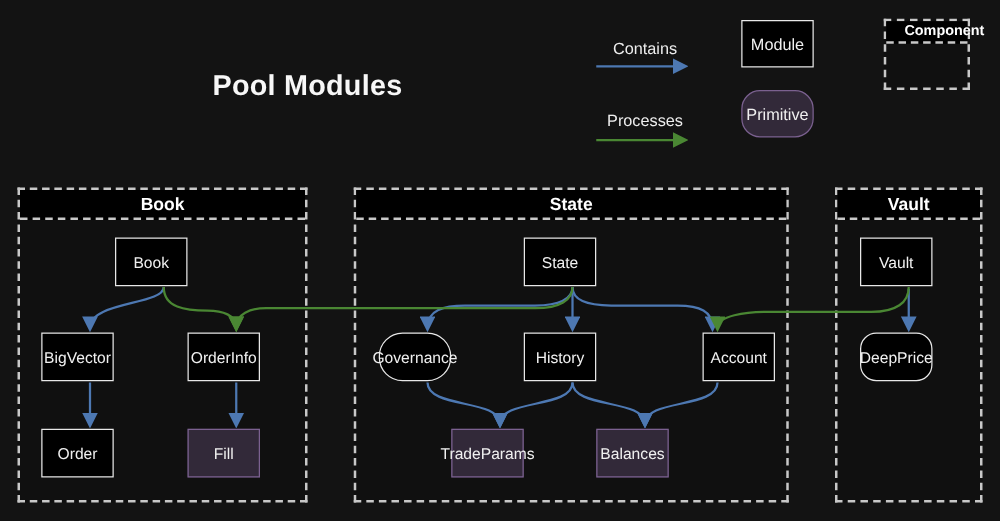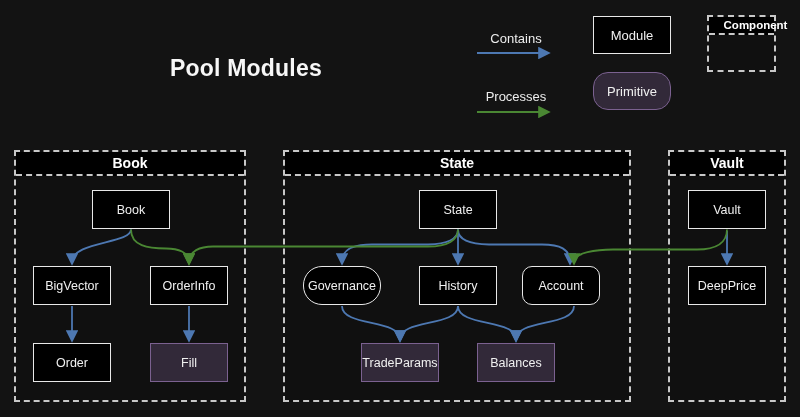--- a/index.html
+++ b/index.html
@@ -28,39 +28,39 @@
   #c-book{left:14px;width:232px;}
   #c-state{left:283px;width:348px;}
   #c-vault{left:668px;width:118px;}
   .cluster-title{
     height:22px;background:#000;border-bottom:2px dashed #c8c8c8;
     display:flex;align-items:center;justify-content:center;
     font-size:14px;font-weight:bold;color:#fff;
   }
   
   .node{
-    position:absolute;width:78px;height:39px;box-sizing:border-box;
+    position:absolute;width:58px;height:39px;box-sizing:border-box;
     display:flex;align-items:center;justify-content:center;
     background:#000;border:1.5px solid #e8e8e8;
     font-size:12.5px;color:#f0f0f0;z-index:3;text-align:center;
   }
   .node.primitive{background:#322939;border-color:#7b6190;}
   #n-book{left:92px;top:190px;}
   #n-bigvector{left:33px;top:266px;}
   #n-orderinfo{left:150px;top:266px;}
   #n-order{left:33px;top:343px;}
   #n-fill{left:150px;top:343px;}
   #n-state{left:419px;top:190px;}
   #n-governance{left:303px;top:266px;border-radius:19px;}
   #n-history{left:419px;top:266px;}
-  #n-account{left:522px;top:266px;border-radius:10px;}
+  #n-account{left:562px;top:266px;}
   #n-tradeparams{left:361px;top:343px;}
   #n-balances{left:477px;top:343px;}
   #n-vault{left:688px;top:190px;}
-  #n-deepprice{left:688px;top:266px;}
+  #n-deepprice{left:688px;top:266px;border-radius:13px;}
   
   #lg-module{left:593px;top:16px;height:38px;font-size:13px;}
   #lg-primitive{left:593px;top:72px;height:38px;font-size:13px;border-radius:15px;}
   
   #lg-component{
     position:absolute;left:707px;top:15px;width:69px;height:57px;
     box-sizing:border-box;border:2px dashed #c8c8c8;background:#101010;z-index:3;
   }
   #lg-component .cluster-title{
     height:16px;font-size:11.5px;border-bottom:2px dashed #c8c8c8;padding-left:28px;

